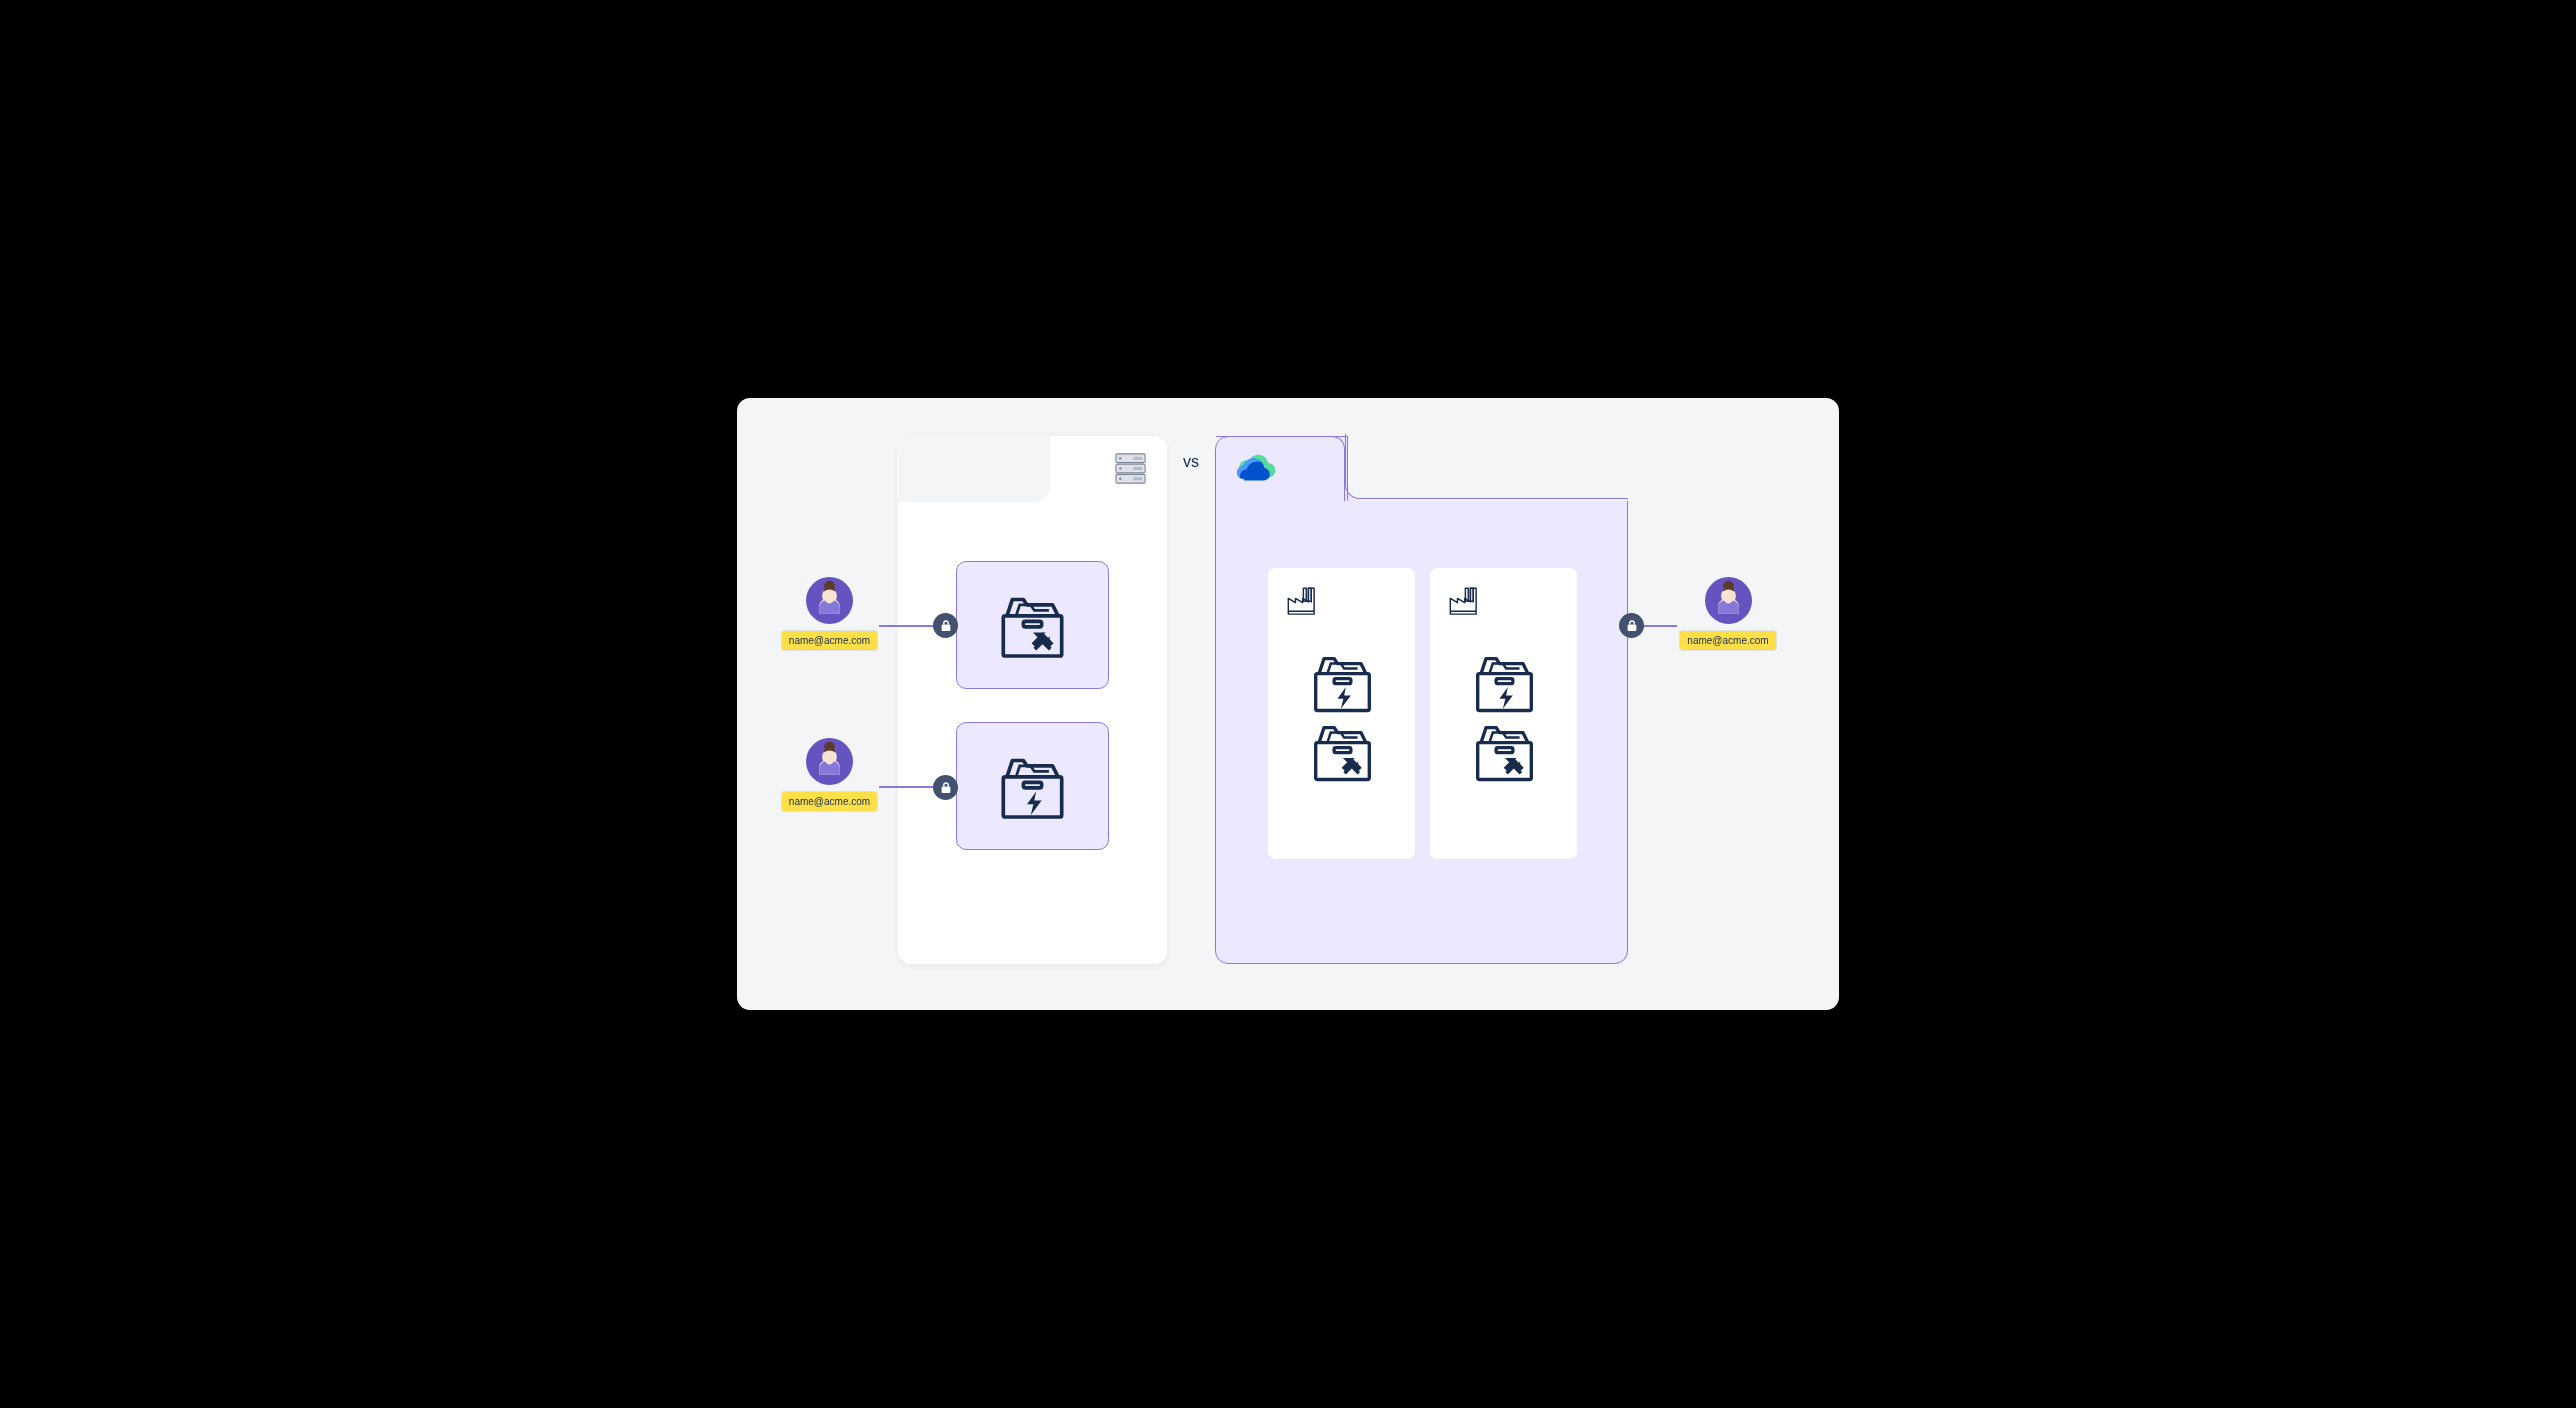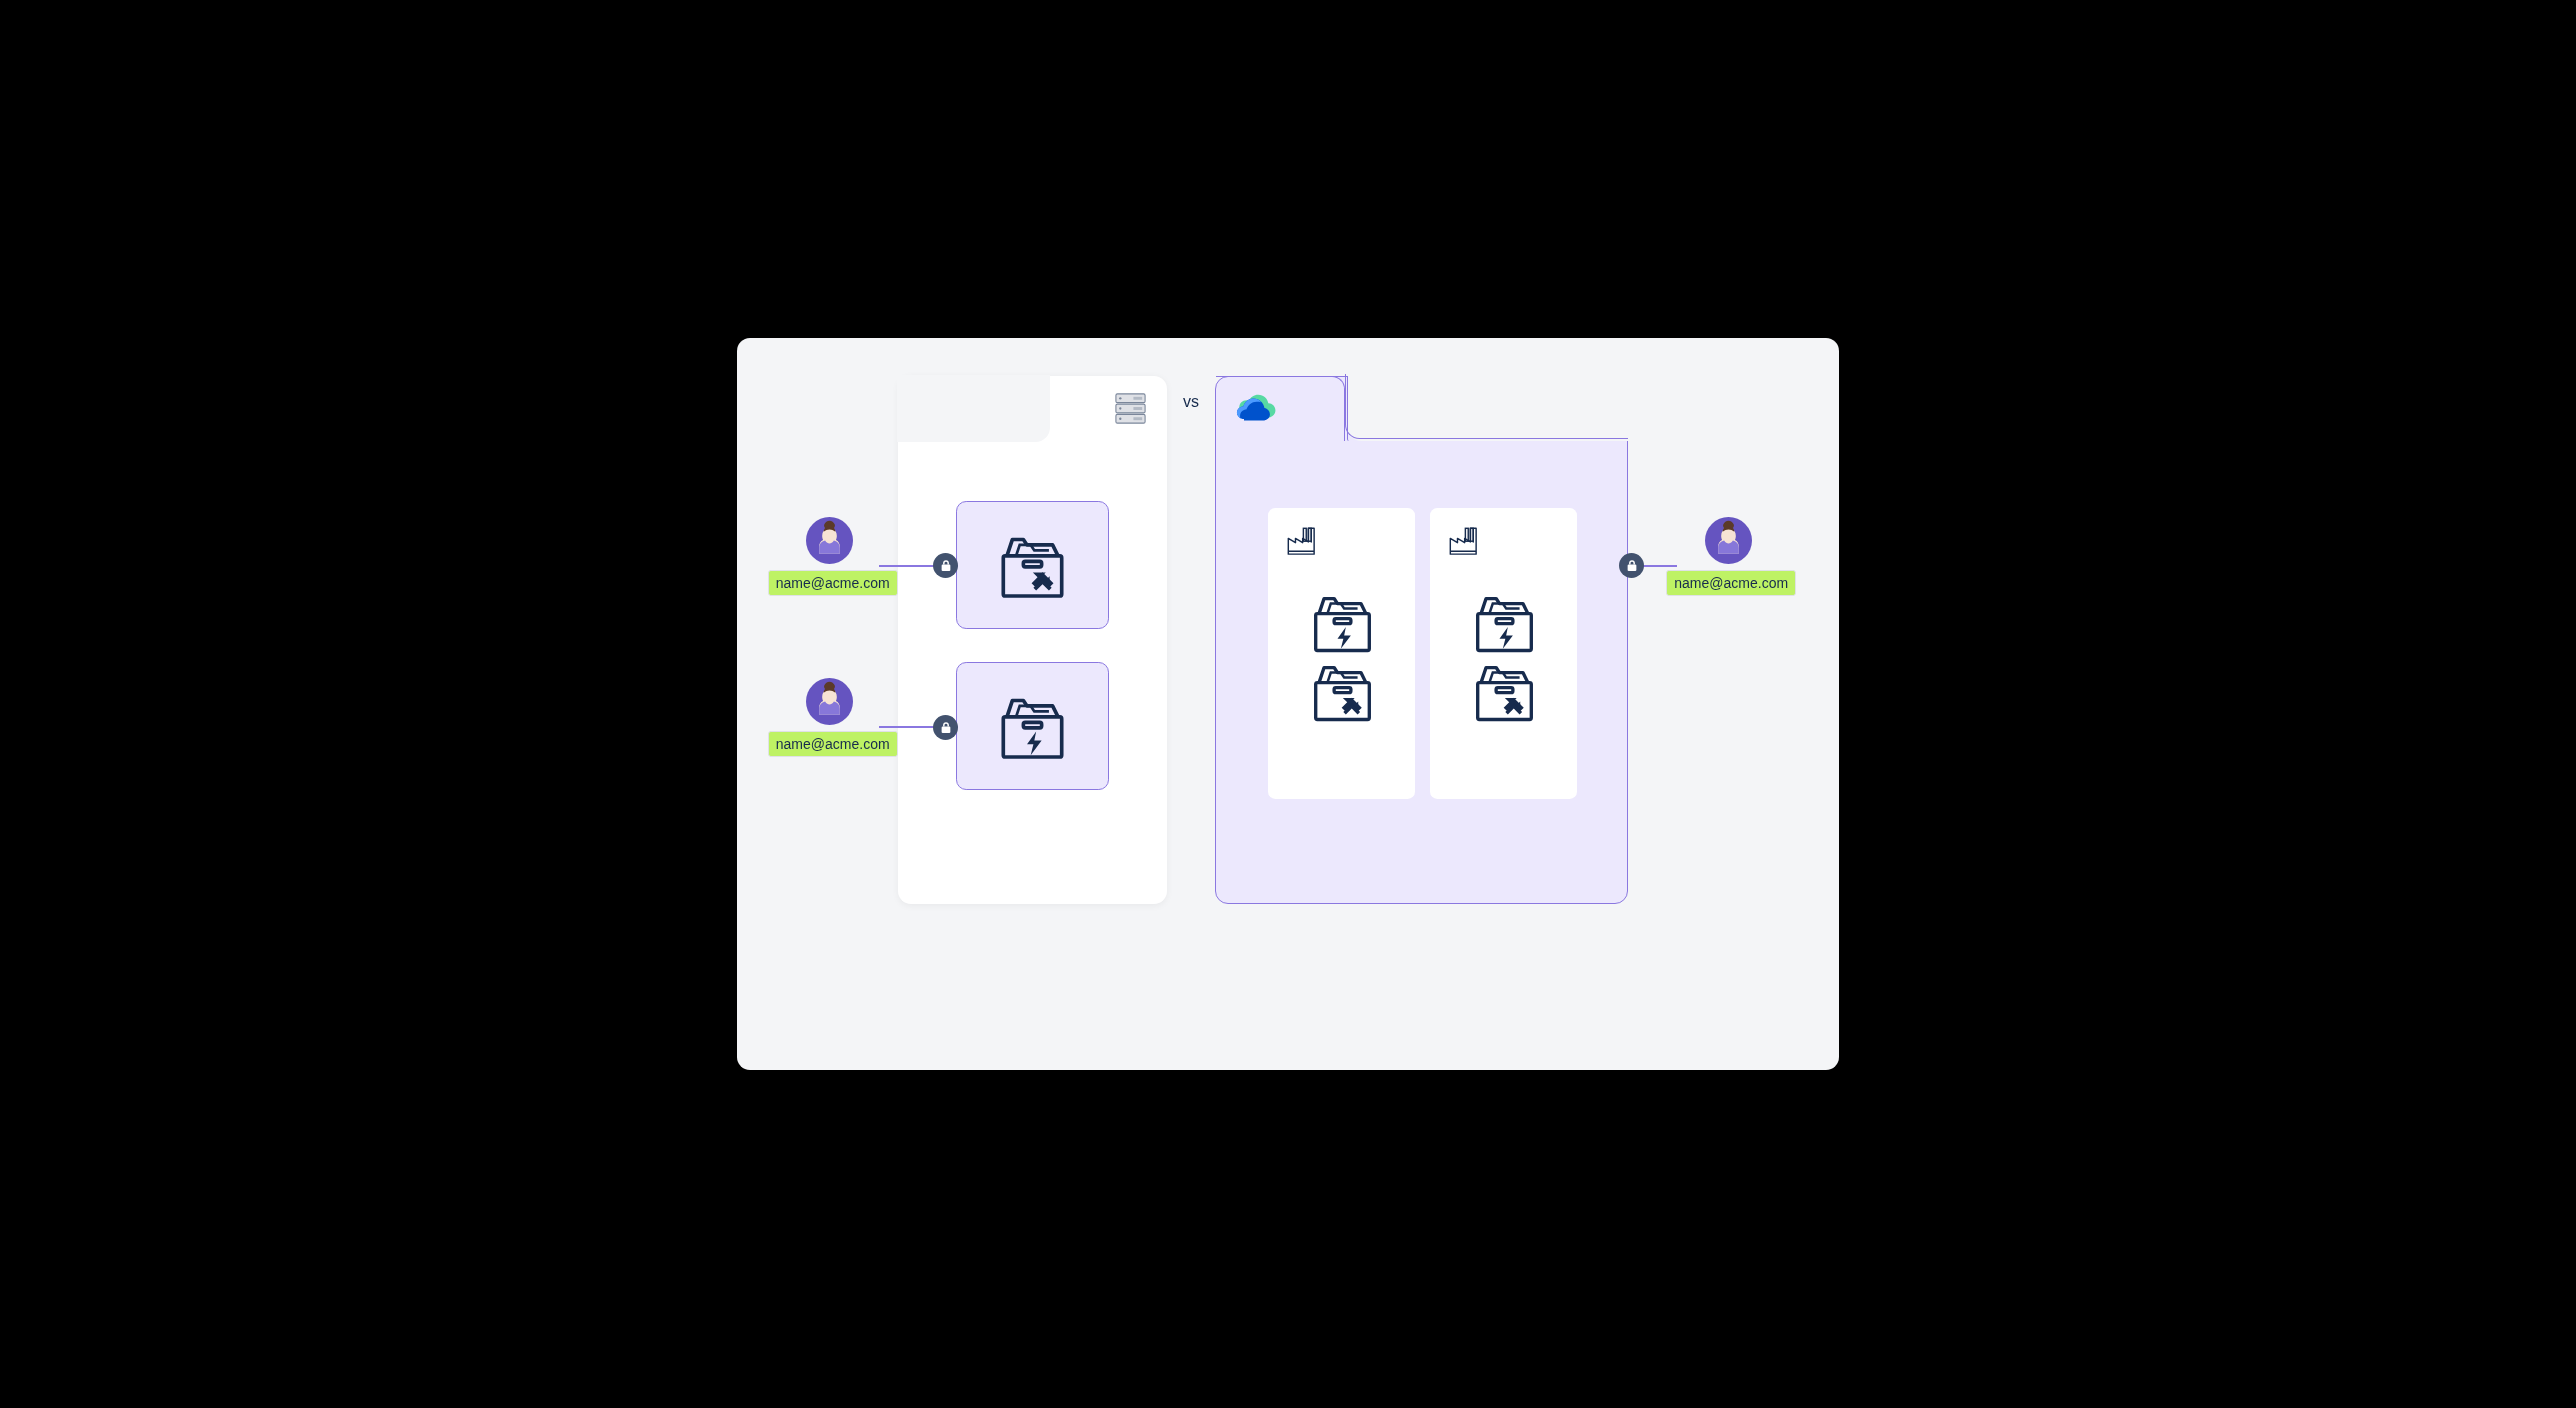--- a/index.html
+++ b/index.html
@@ -7,21 +7,21 @@
   body {
     font-family: -apple-system, BlinkMacSystemFont, "Segoe UI", Helvetica, Arial, sans-serif;
     background: #000;
     display: flex;
     align-items: center;
     justify-content: center;
   }
   .canvas {
     position: relative;
     width: 1102px;
-    height: 732px;
+    height: 612px;
     background: #f4f5f7;
     border-radius: 13px;
     overflow: hidden;
   }
   
   .panel {
     position: absolute;
     border-radius: 13px;
   }
   .panel.local {
@@ -134,25 +134,25 @@
   }
   
   .user {
     position: absolute;
     width: 124px;
     text-align: center;
   }
   .user .chip {
     margin-top: 4.4px;
     display: inline-block;
-    background: #bef264;
+    background: #fde047;
     border: 0.7px solid #dfe1e6;
     border-radius: 2.9px;
     padding: 3.6px 7.3px;
-    font-size: 14px;
+    font-size: 10px;
     color: #172b4d;
     white-space: nowrap;
   }
   
   .conn {
     position: absolute;
     height: 1.5px;
     background: #8a77e0;
   }
   .lock-badge {

